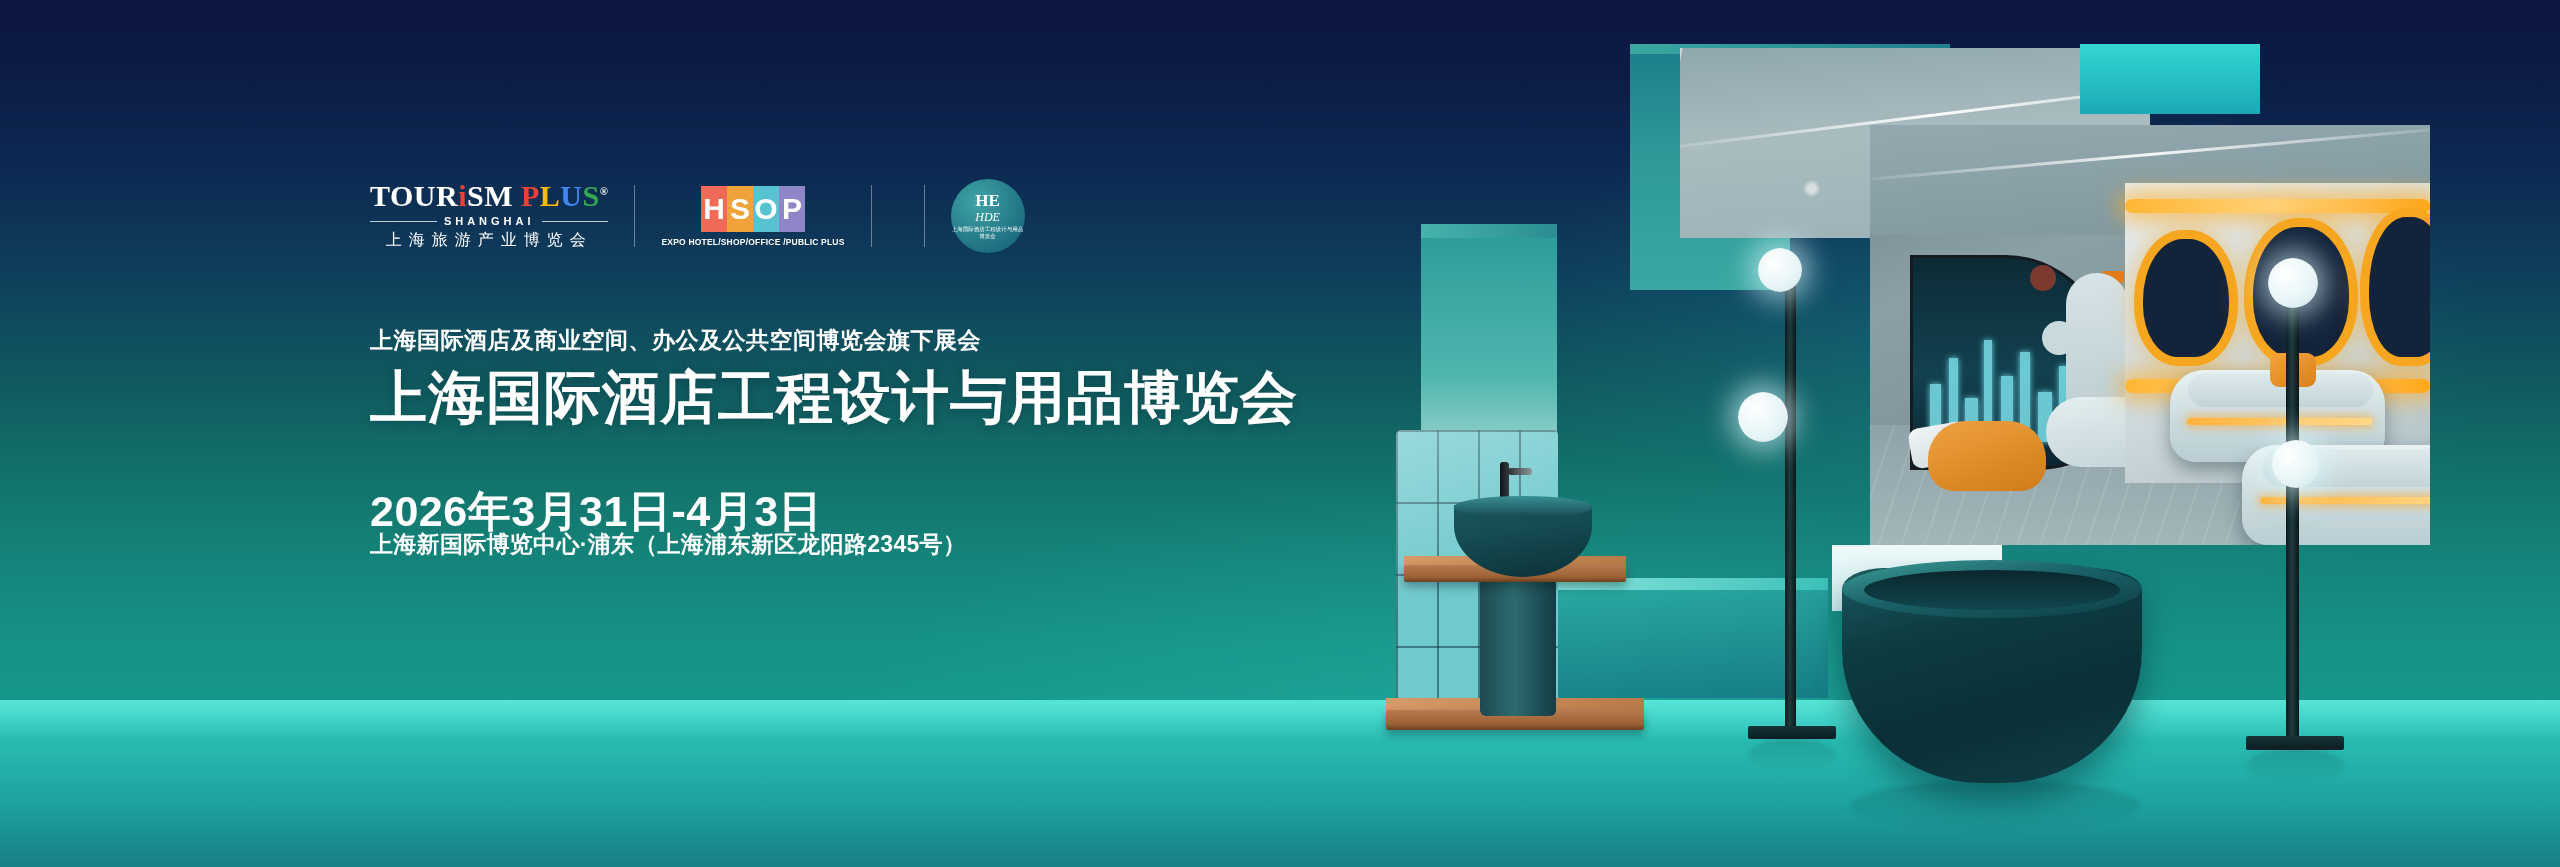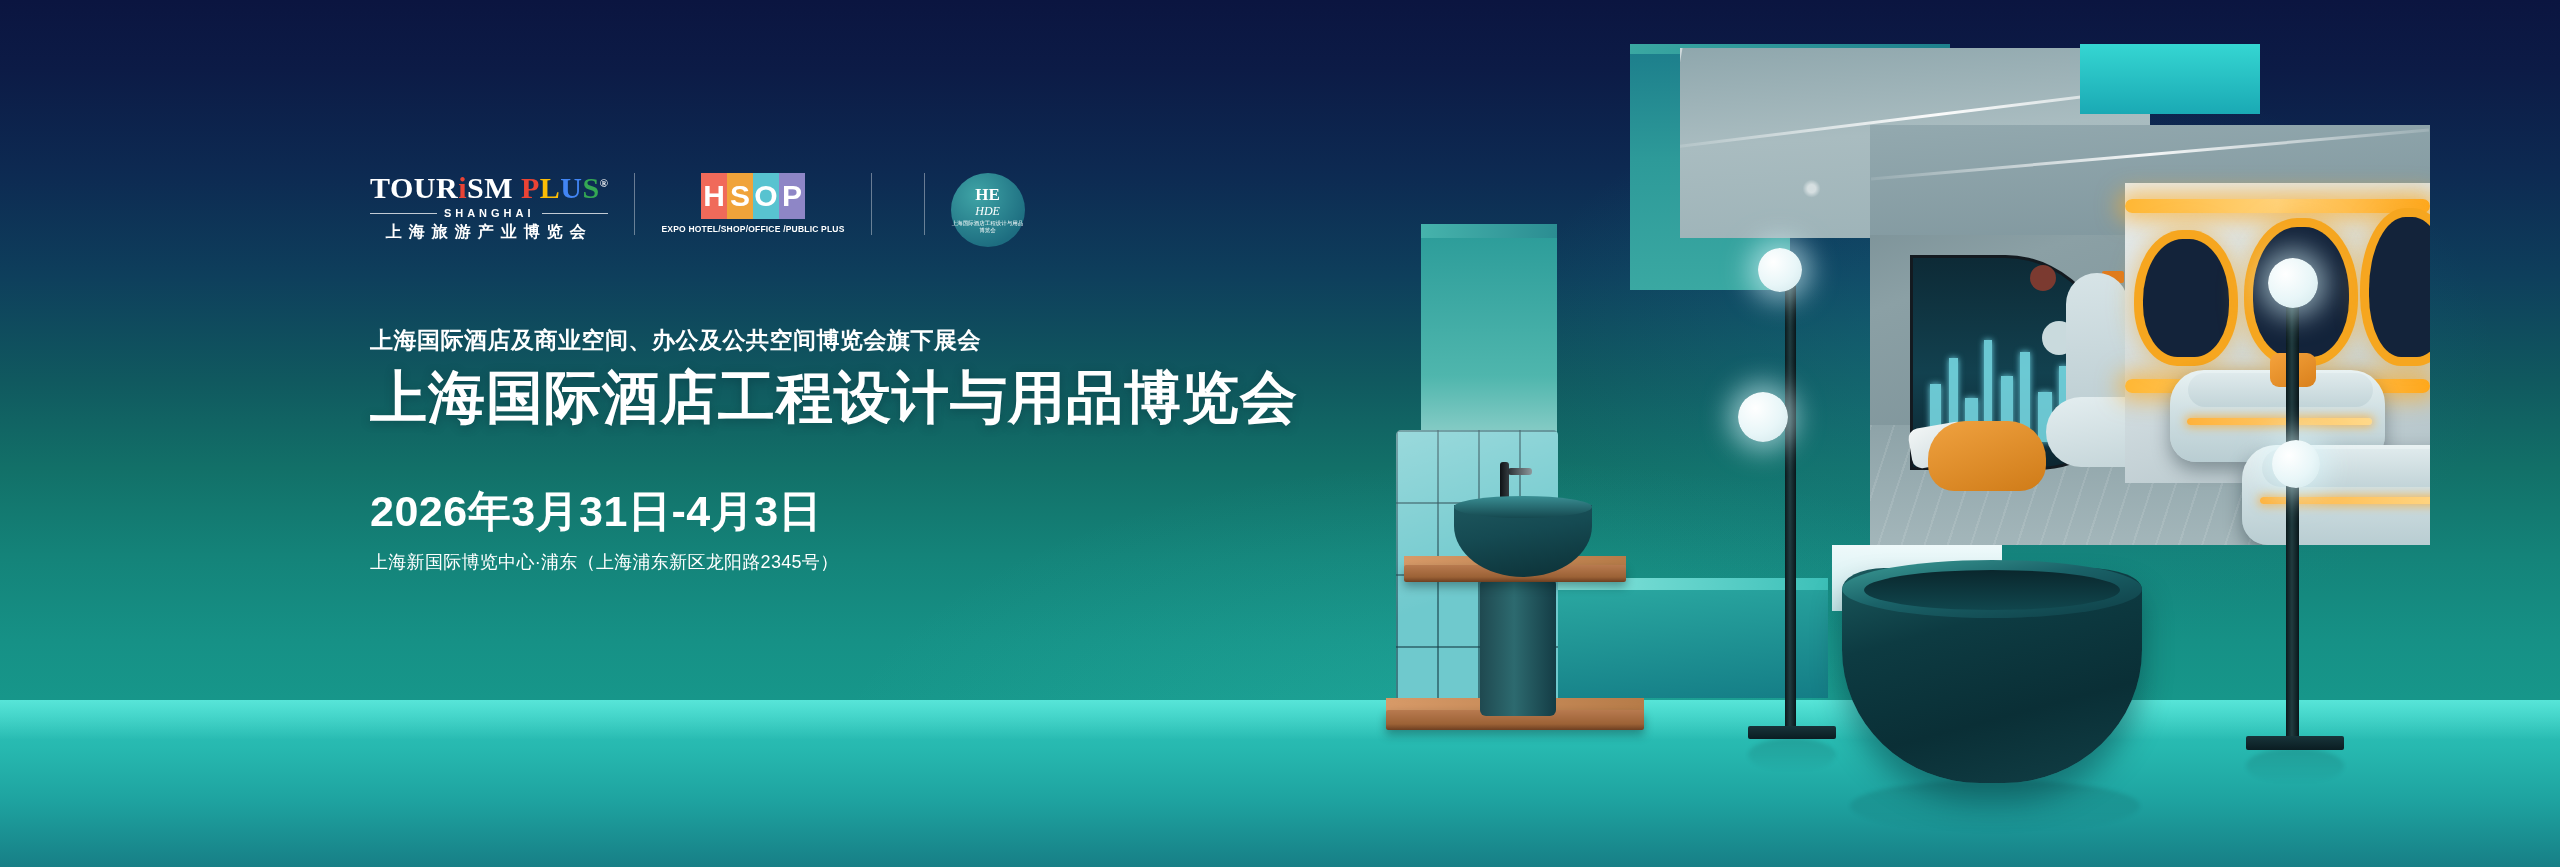--- a/index.html
+++ b/index.html
@@ -29,34 +29,34 @@
   
   .glow-a { position:absolute; left:760px; top:430px; width:1500px; height:700px;
             background:radial-gradient(ellipse at center, rgba(60,220,205,.22), rgba(60,220,205,0) 65%); }
   .glow-b { position:absolute; left:1500px; top:60px; width:1000px; height:600px;
             background:radial-gradient(ellipse at center, rgba(30,140,160,.30), rgba(30,140,160,0) 70%); }
 
   
   .left-col { position:absolute; left:370px; top:0; width:1120px; height:867px; }
 
   
-  .logo-row { position:absolute; left:0; top:173px; display:flex; height:86px; }
+  .logo-row { position:absolute; left:0; top:173px; display:flex; align-items:center; height:86px; }
   .logo-div { width:1px; height:62px; background:rgba(255,255,255,.38); margin:0 26px; }
 
   
   .lg-tourism { display:flex; flex-direction:column; align-items:center; }
   .tp-word { font-family:"Liberation Serif", serif; font-weight:bold; font-size:30px;
              letter-spacing:.5px; line-height:1; color:#fff; white-space:nowrap; }
   .tp-word .c1{color:#ea4335;} .tp-word .c2{color:#fbbc05;}
   .tp-word .c3{color:#4285f4;} .tp-word .c4{color:#34a853;}
   .tp-word sup { font-size:11px; vertical-align:super; }
   .tp-rule { display:flex; align-items:center; width:100%; margin:4px 0 3px; }
   .tp-rule .ln { flex:1; height:1px; background:rgba(255,255,255,.75); }
   .tp-rule .tx { font-size:11px; letter-spacing:4px; color:#fff; padding:0 7px; font-weight:bold; }
-  .tp-cn { font-size:16px; letter-spacing:7px; color:#fff; font-weight:bold; white-space:nowrap; }
+  .tp-cn { font-size:16px; letter-spacing:7px; color:#fff; font-weight:normal; white-space:nowrap; }
 
   
   .lg-hsop { display:flex; flex-direction:column; align-items:center; }
   .hsop-tiles { display:flex; }
   .hsop-tiles .t { width:26px; height:46px; display:flex; align-items:center; justify-content:center;
                    font-size:30px; font-weight:bold; color:#fff; font-family:"Liberation Sans", sans-serif; }
   .hsop-tiles .t1{background:#f06a5a;} .hsop-tiles .t2{background:#f0a33a;}
   .hsop-tiles .t3{background:#58c3d0;} .hsop-tiles .t4{background:#8e86c6;}
   .hsop-cn { font-size:8.5px; font-weight:bold; color:#fff; letter-spacing:.2px;
              margin-top:5px; white-space:nowrap; }
@@ -80,21 +80,21 @@
   .hde-cn { font-size:5.5px; color:#fff; line-height:1.25; text-align:center; margin-top:3px; }
 
   
   .subtitle { position:absolute; left:0; top:325px; font-size:23px; font-weight:bold;
               color:#fff; letter-spacing:.5px; white-space:nowrap; }
   .title { position:absolute; left:0; top:366px; font-size:57px; font-weight:bold; color:#fff;
            letter-spacing:1px; white-space:nowrap; line-height:1.1;
            text-shadow:0 2px 10px rgba(0,40,50,.35); }
   .dates { position:absolute; left:0; top:483px; font-size:43px; font-weight:bold; color:#fff;
            letter-spacing:.5px; white-space:nowrap; }
-  .venue { position:absolute; left:0; top:550px; font-size:18px; font-weight:normal; color:#fff;
+  .venue { position:absolute; left:0; top:529px; font-size:23px; font-weight:bold; color:#fff;
            letter-spacing:.3px; white-space:nowrap; }
   .tel { position:absolute; left:0; top:718px; font-size:39px; font-weight:bold; color:#fff;
          letter-spacing:.5px; white-space:nowrap; }
 
   
   .collage { position:absolute; left:1380px; top:0; width:1180px; height:867px; }
 
   
   .slab { position:absolute; background:linear-gradient(160deg,#2a8f92,#166b74 60%,#0f4d63); }
   .slab-top-face { position:absolute; background:linear-gradient(90deg,#3cb7ae,#1b7f87); }

